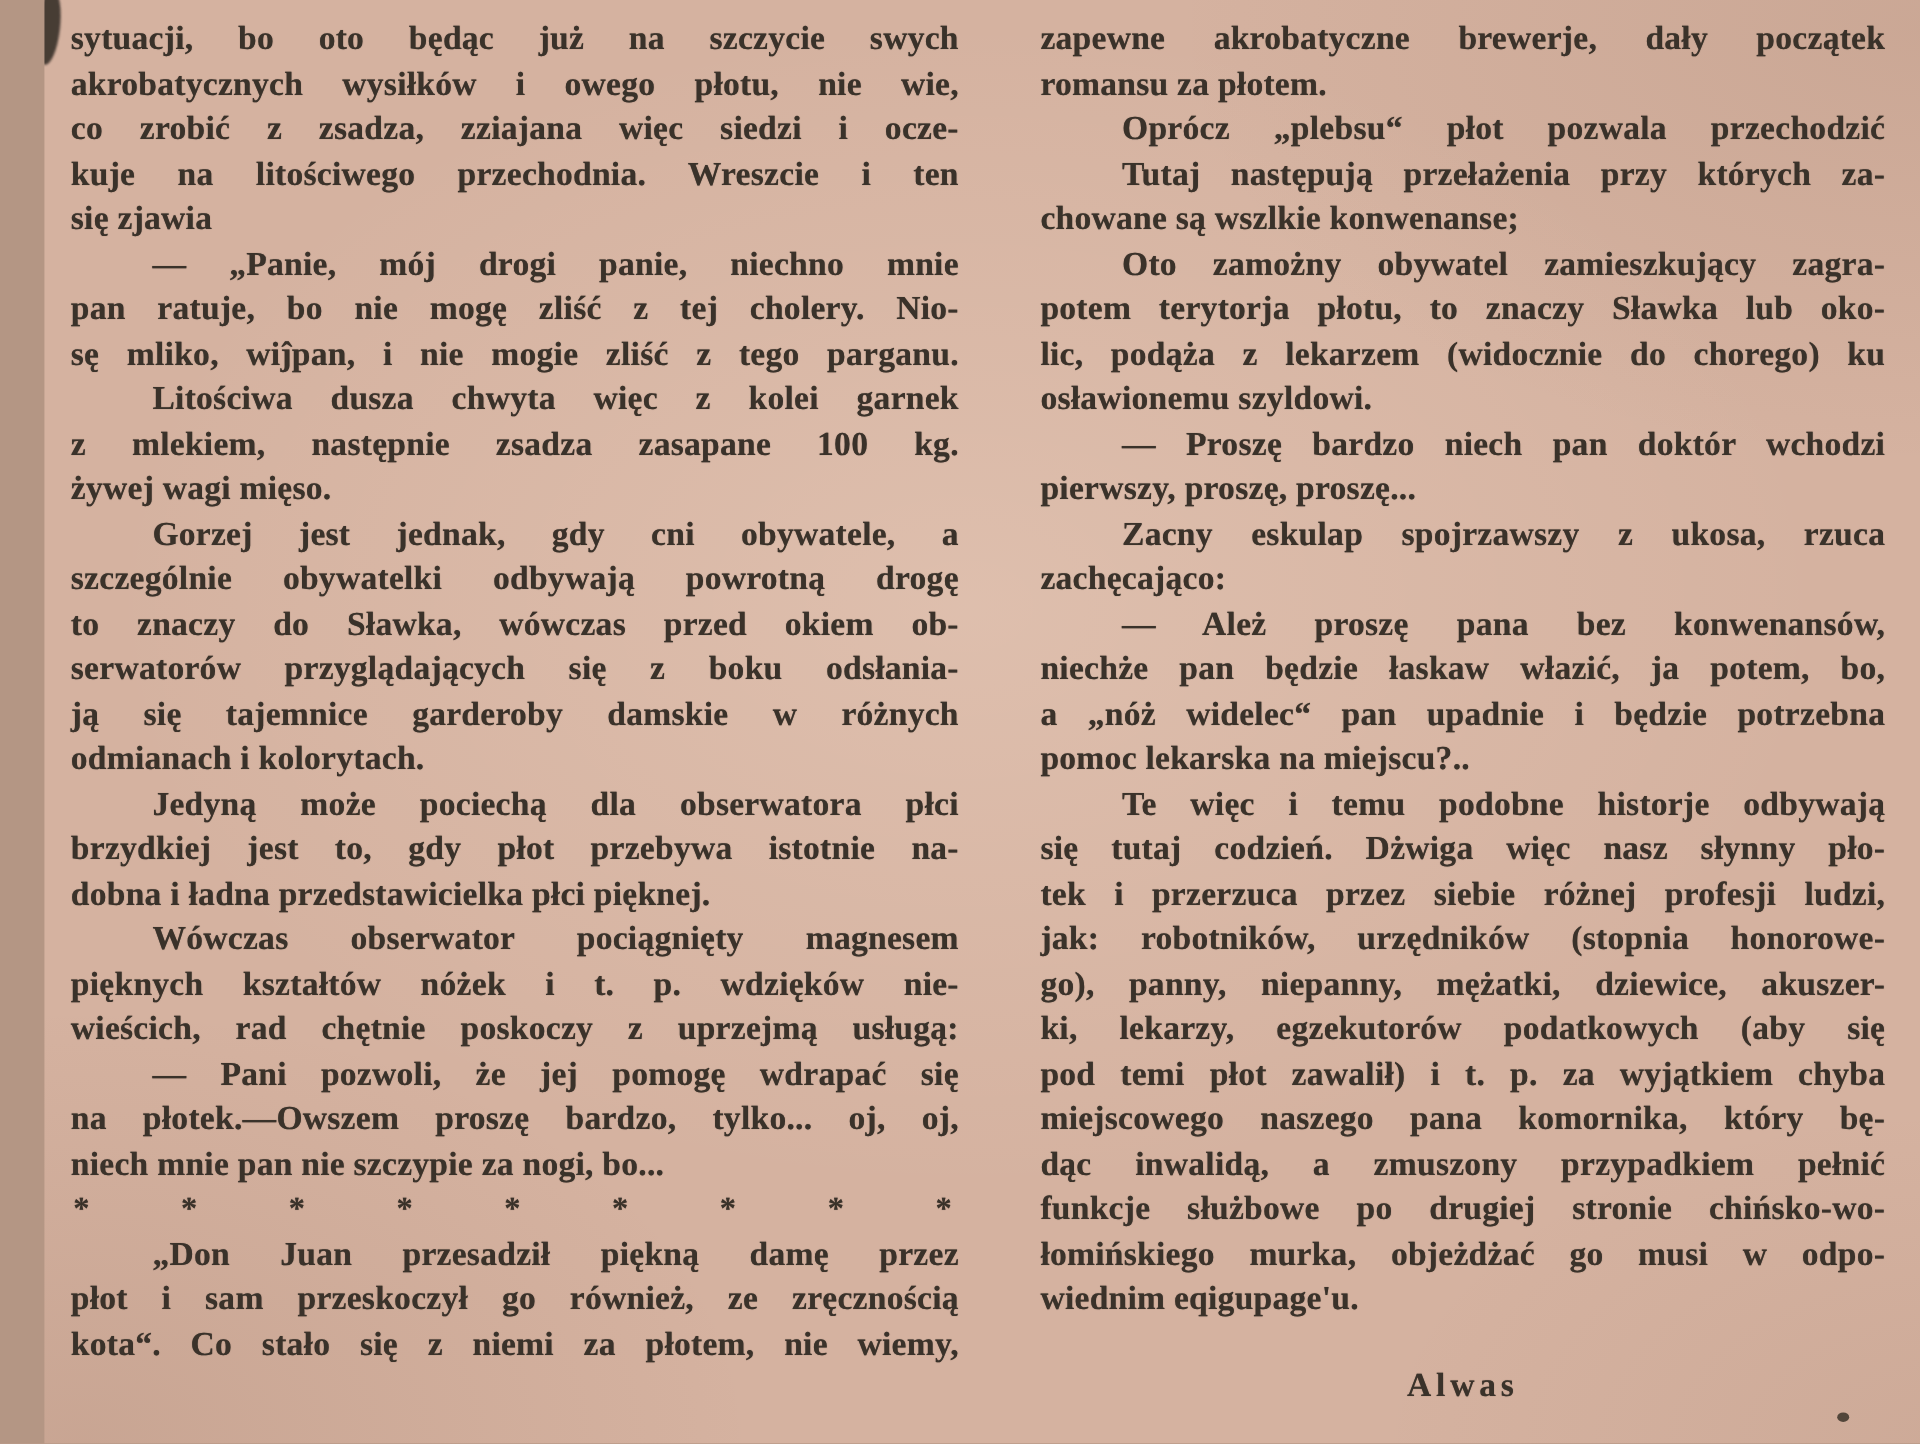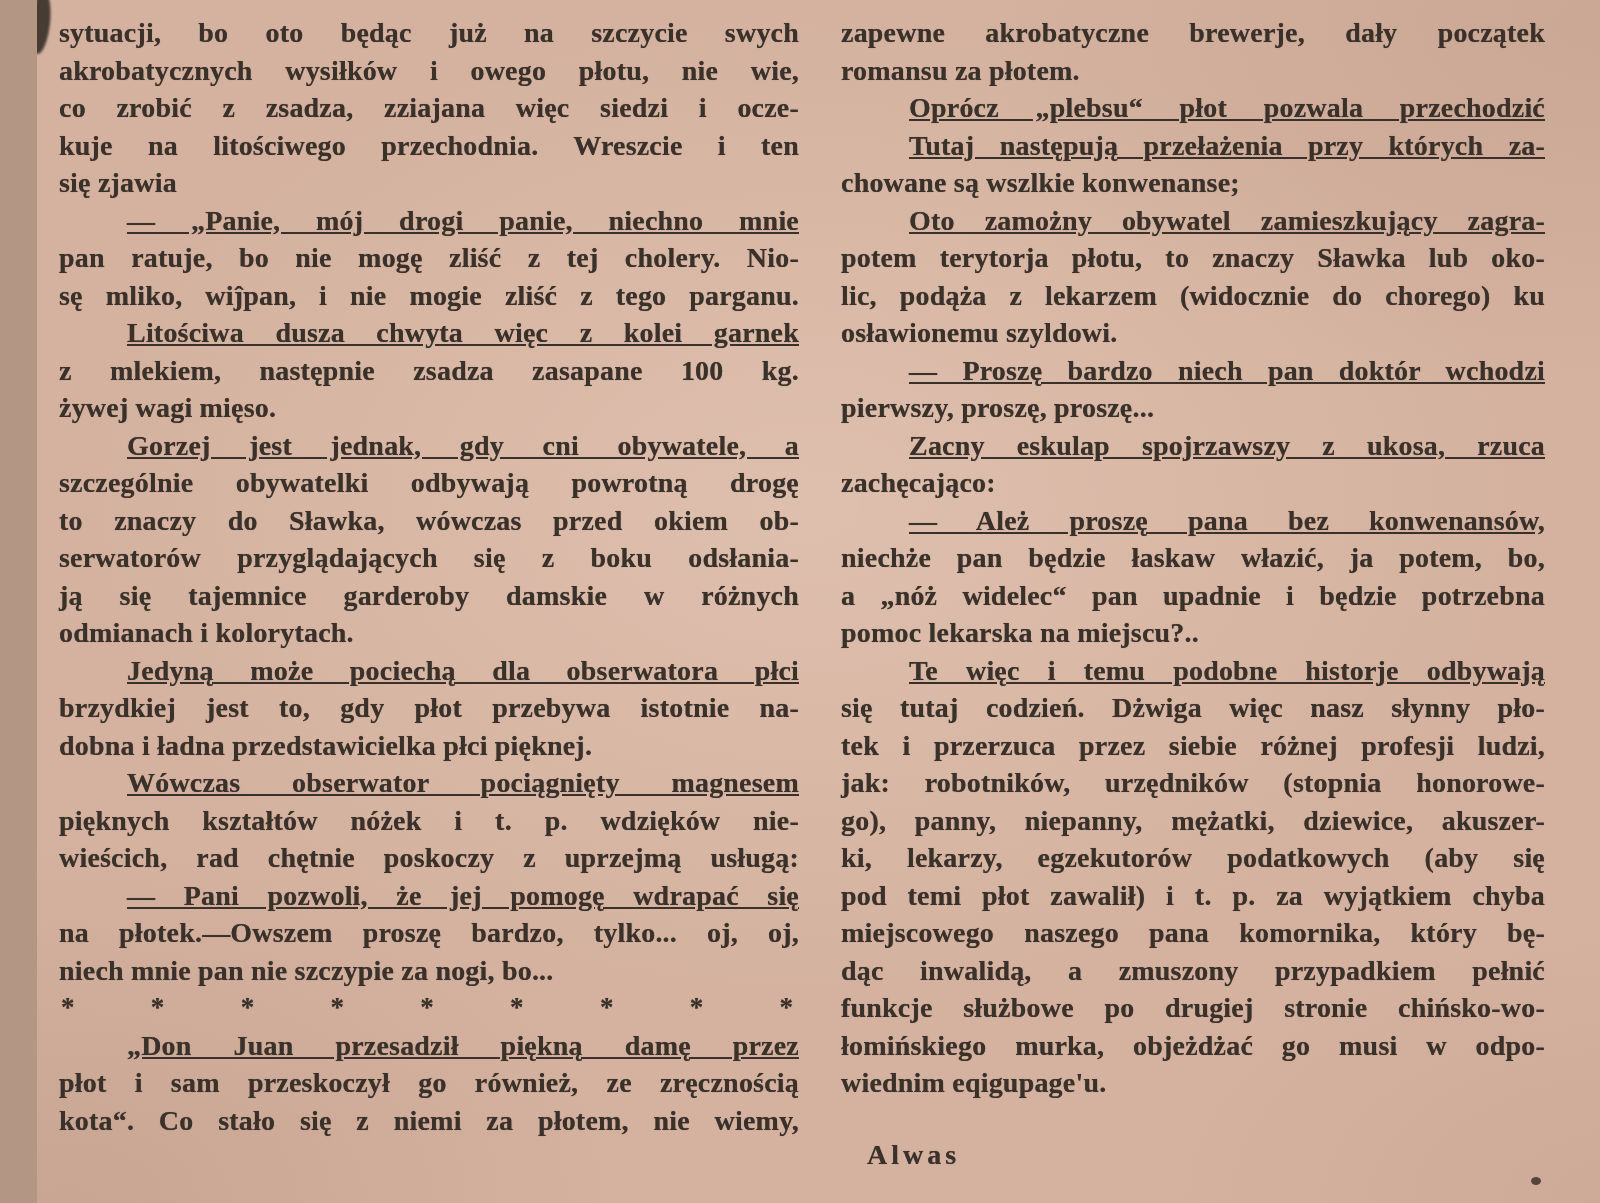--- a/index.html
+++ b/index.html
@@ -21,51 +21,51 @@
       radial-gradient(800px 520px at 2% 100%, rgba(110, 72, 52, 0.12), rgba(0,0,0,0) 70%),
       radial-gradient(700px 400px at 100% 100%, rgba(110, 72, 52, 0.08), rgba(0,0,0,0) 70%),
       #d5b2a0;
     margin-left: 37px;
   }
   .col {
     position: absolute;
     top: 14px;
   }
   .col-left  { left: 22px;  width: 740px; }
-  .col-right { left: 804px; width: 704px; }
+  .col-right { left: 830px; width: 704px; }
   .line {
     font-size: 28px;
     line-height: 37.5px;
     height: 37.5px;
     letter-spacing: 0.2px;
     text-align: justify;
     text-align-last: justify;
     text-shadow: 0 0 0.7px rgba(48, 40, 32, 0.65);
     white-space: normal;
     overflow: visible;
   }
   .line.no-just { text-align-last: left; }
-  .line.indent  { padding-left: 68px; text-decoration: underline; }
+  .line.indent  { padding-left: 68px; }
   .asterisk-row {
     height: 37.5px;
     display: flex;
     justify-content: space-between;
     align-items: center;
     padding: 0 6px 0 2px;
     font-size: 27px;
     text-shadow: 0 0 0.7px rgba(48, 40, 32, 0.65);
   }
   .signature {
     position: absolute;
     left: 830px;
     top: 1136px;
     width: 704px;
     font-size: 28px;
     line-height: 37.5px;
-    text-align: left;
+    text-align: center;
     letter-spacing: 4px;
     text-shadow: 0 0 0.7px rgba(48, 40, 32, 0.65);
   }
   .smudge-topleft {
     position: absolute;
     left: -5px;
     top: -8px;
     width: 18px;
     height: 62px;
     background: #2e2822;

